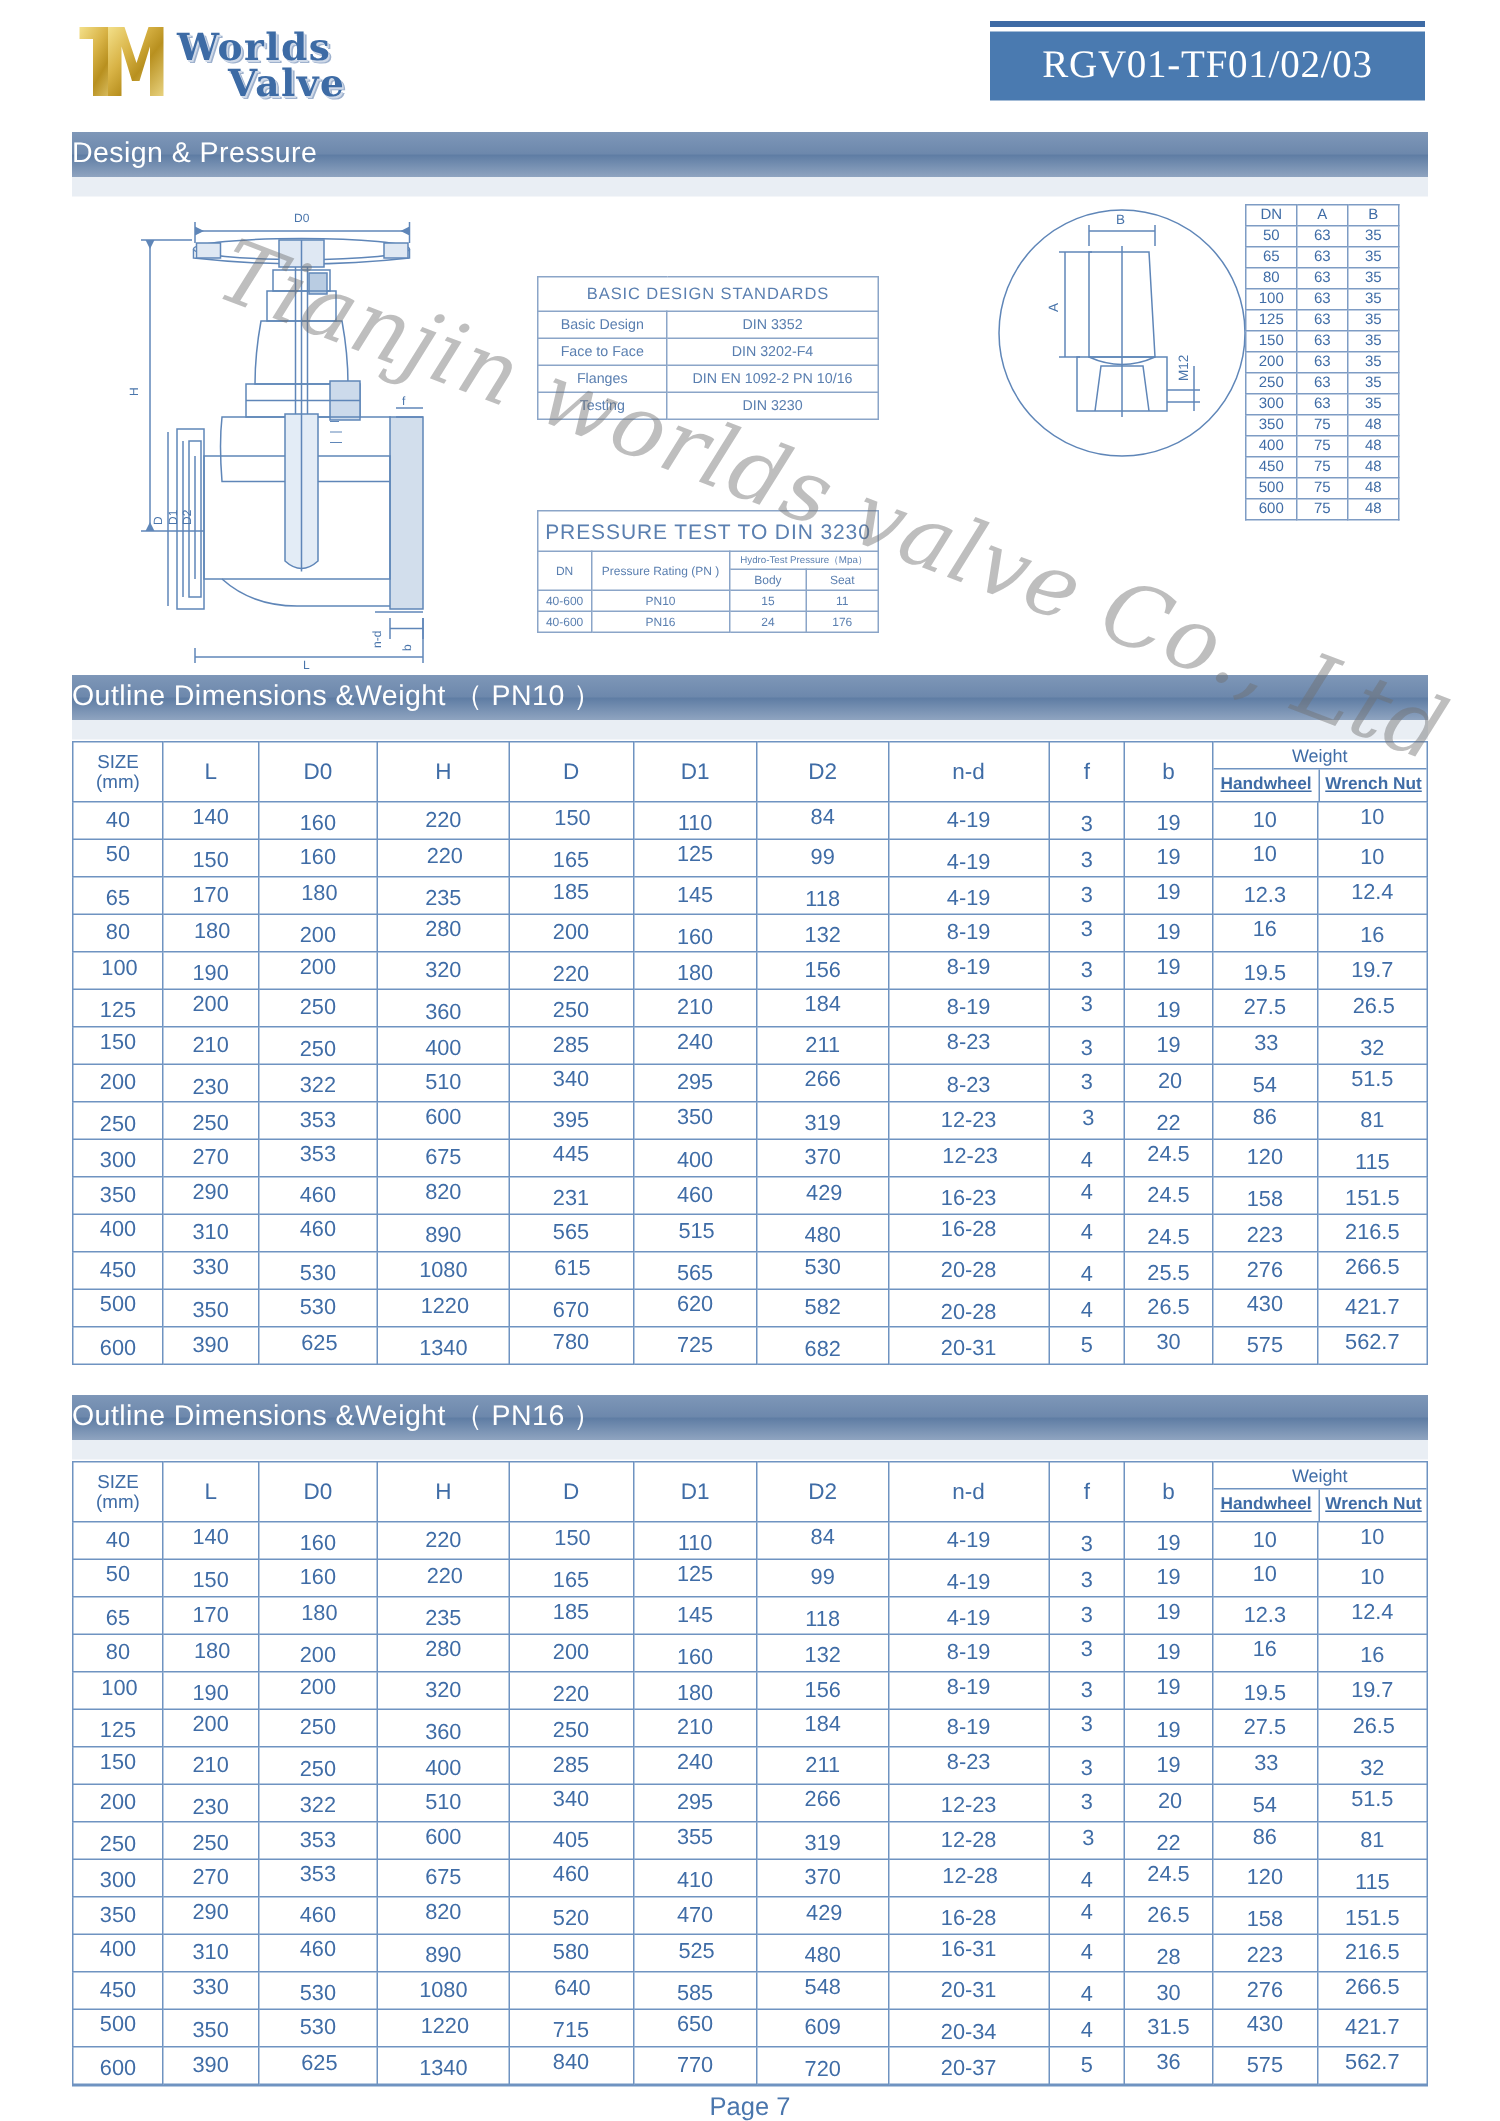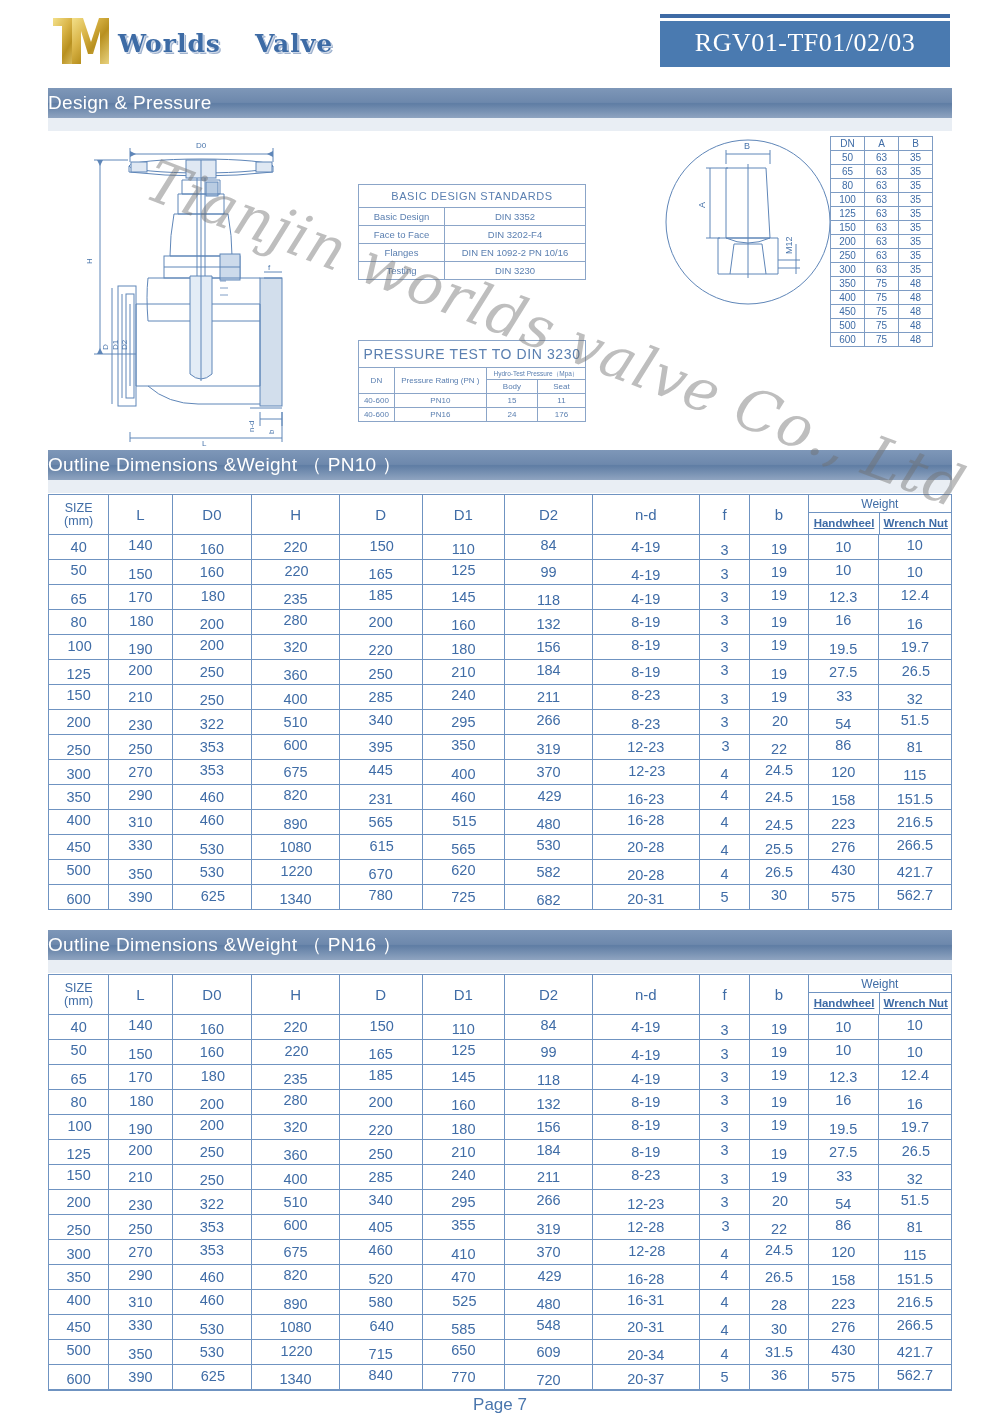--- a/index.html
+++ b/index.html
@@ -26,20 +26,21 @@
     display: flex;
     align-items: center;
     gap: 6px;
   }
   .logo-mark {
     width: 62px; height: 62px;
     position: relative;
   }
   .logo-text {
     display: flex;
+    flex-direction: column;
     line-height: 0.98;
     padding-top: 2px;
   }
   .logo-line {
     font-family: "DejaVu Serif", serif;
     font-weight: bold;
     font-size: 25px;
     letter-spacing: 1px;
     color: #3d6ba5;
     text-shadow: 1px 1px 0 #cfd9e8, 2px 2px 0 #9fb2ce;

